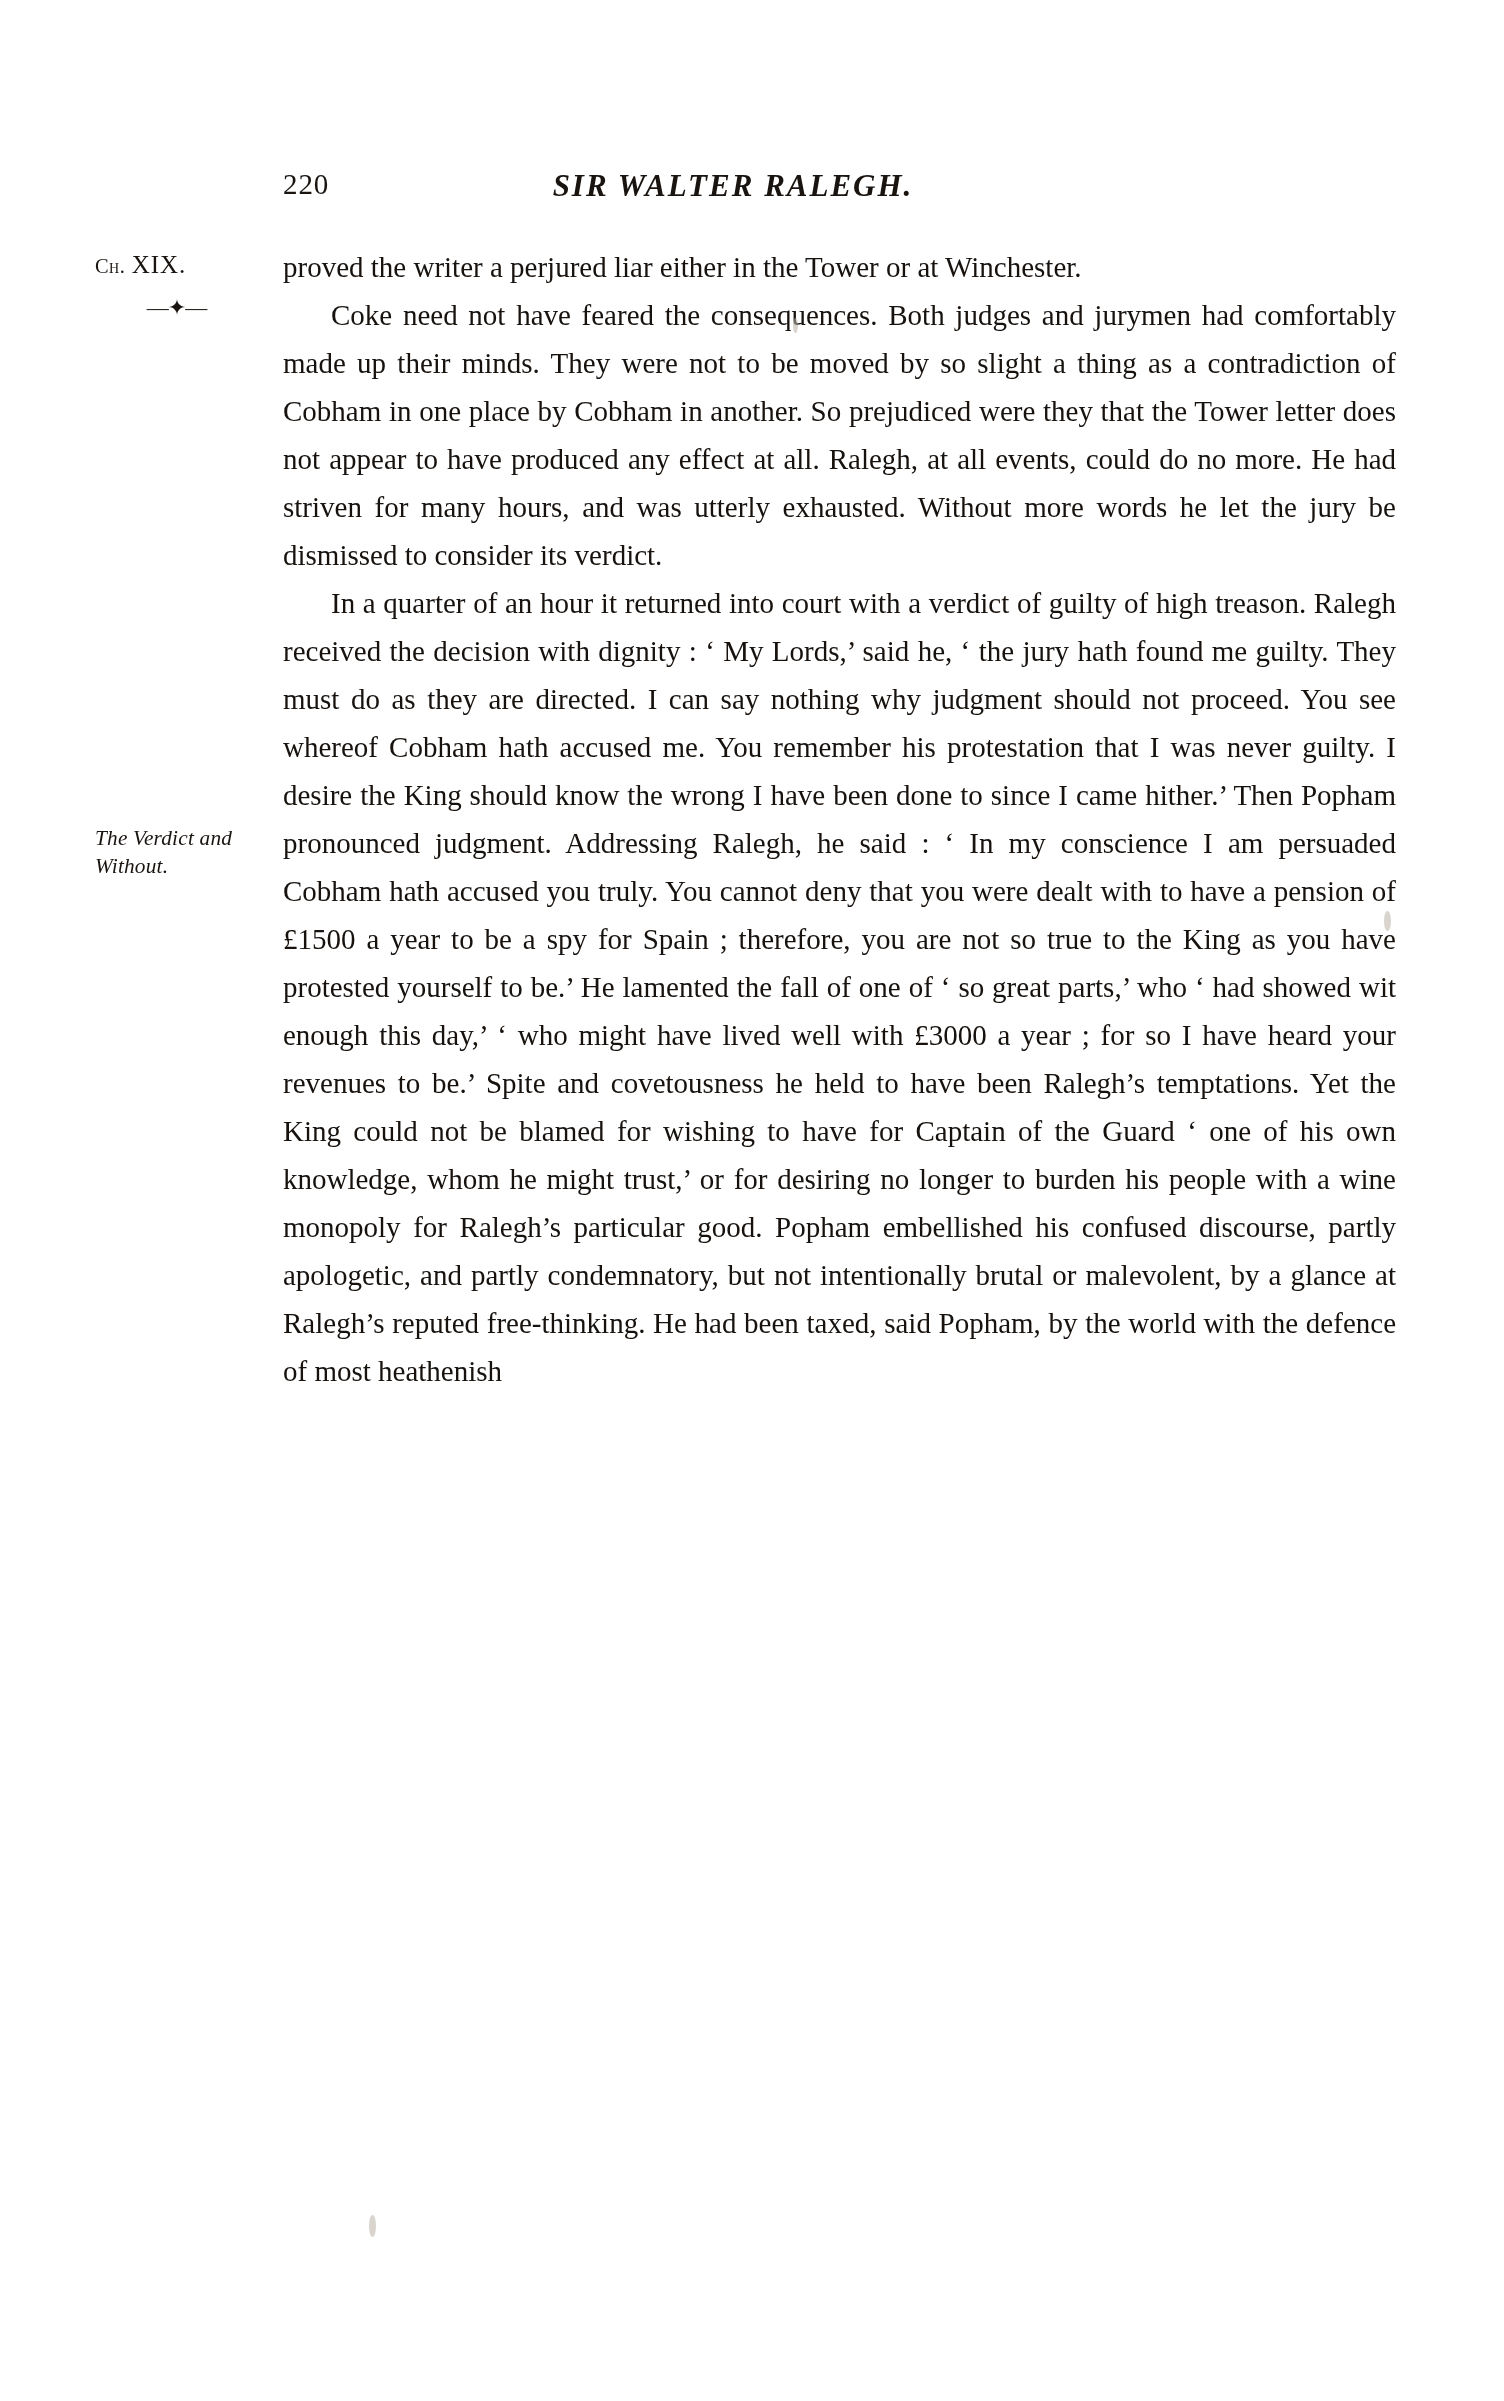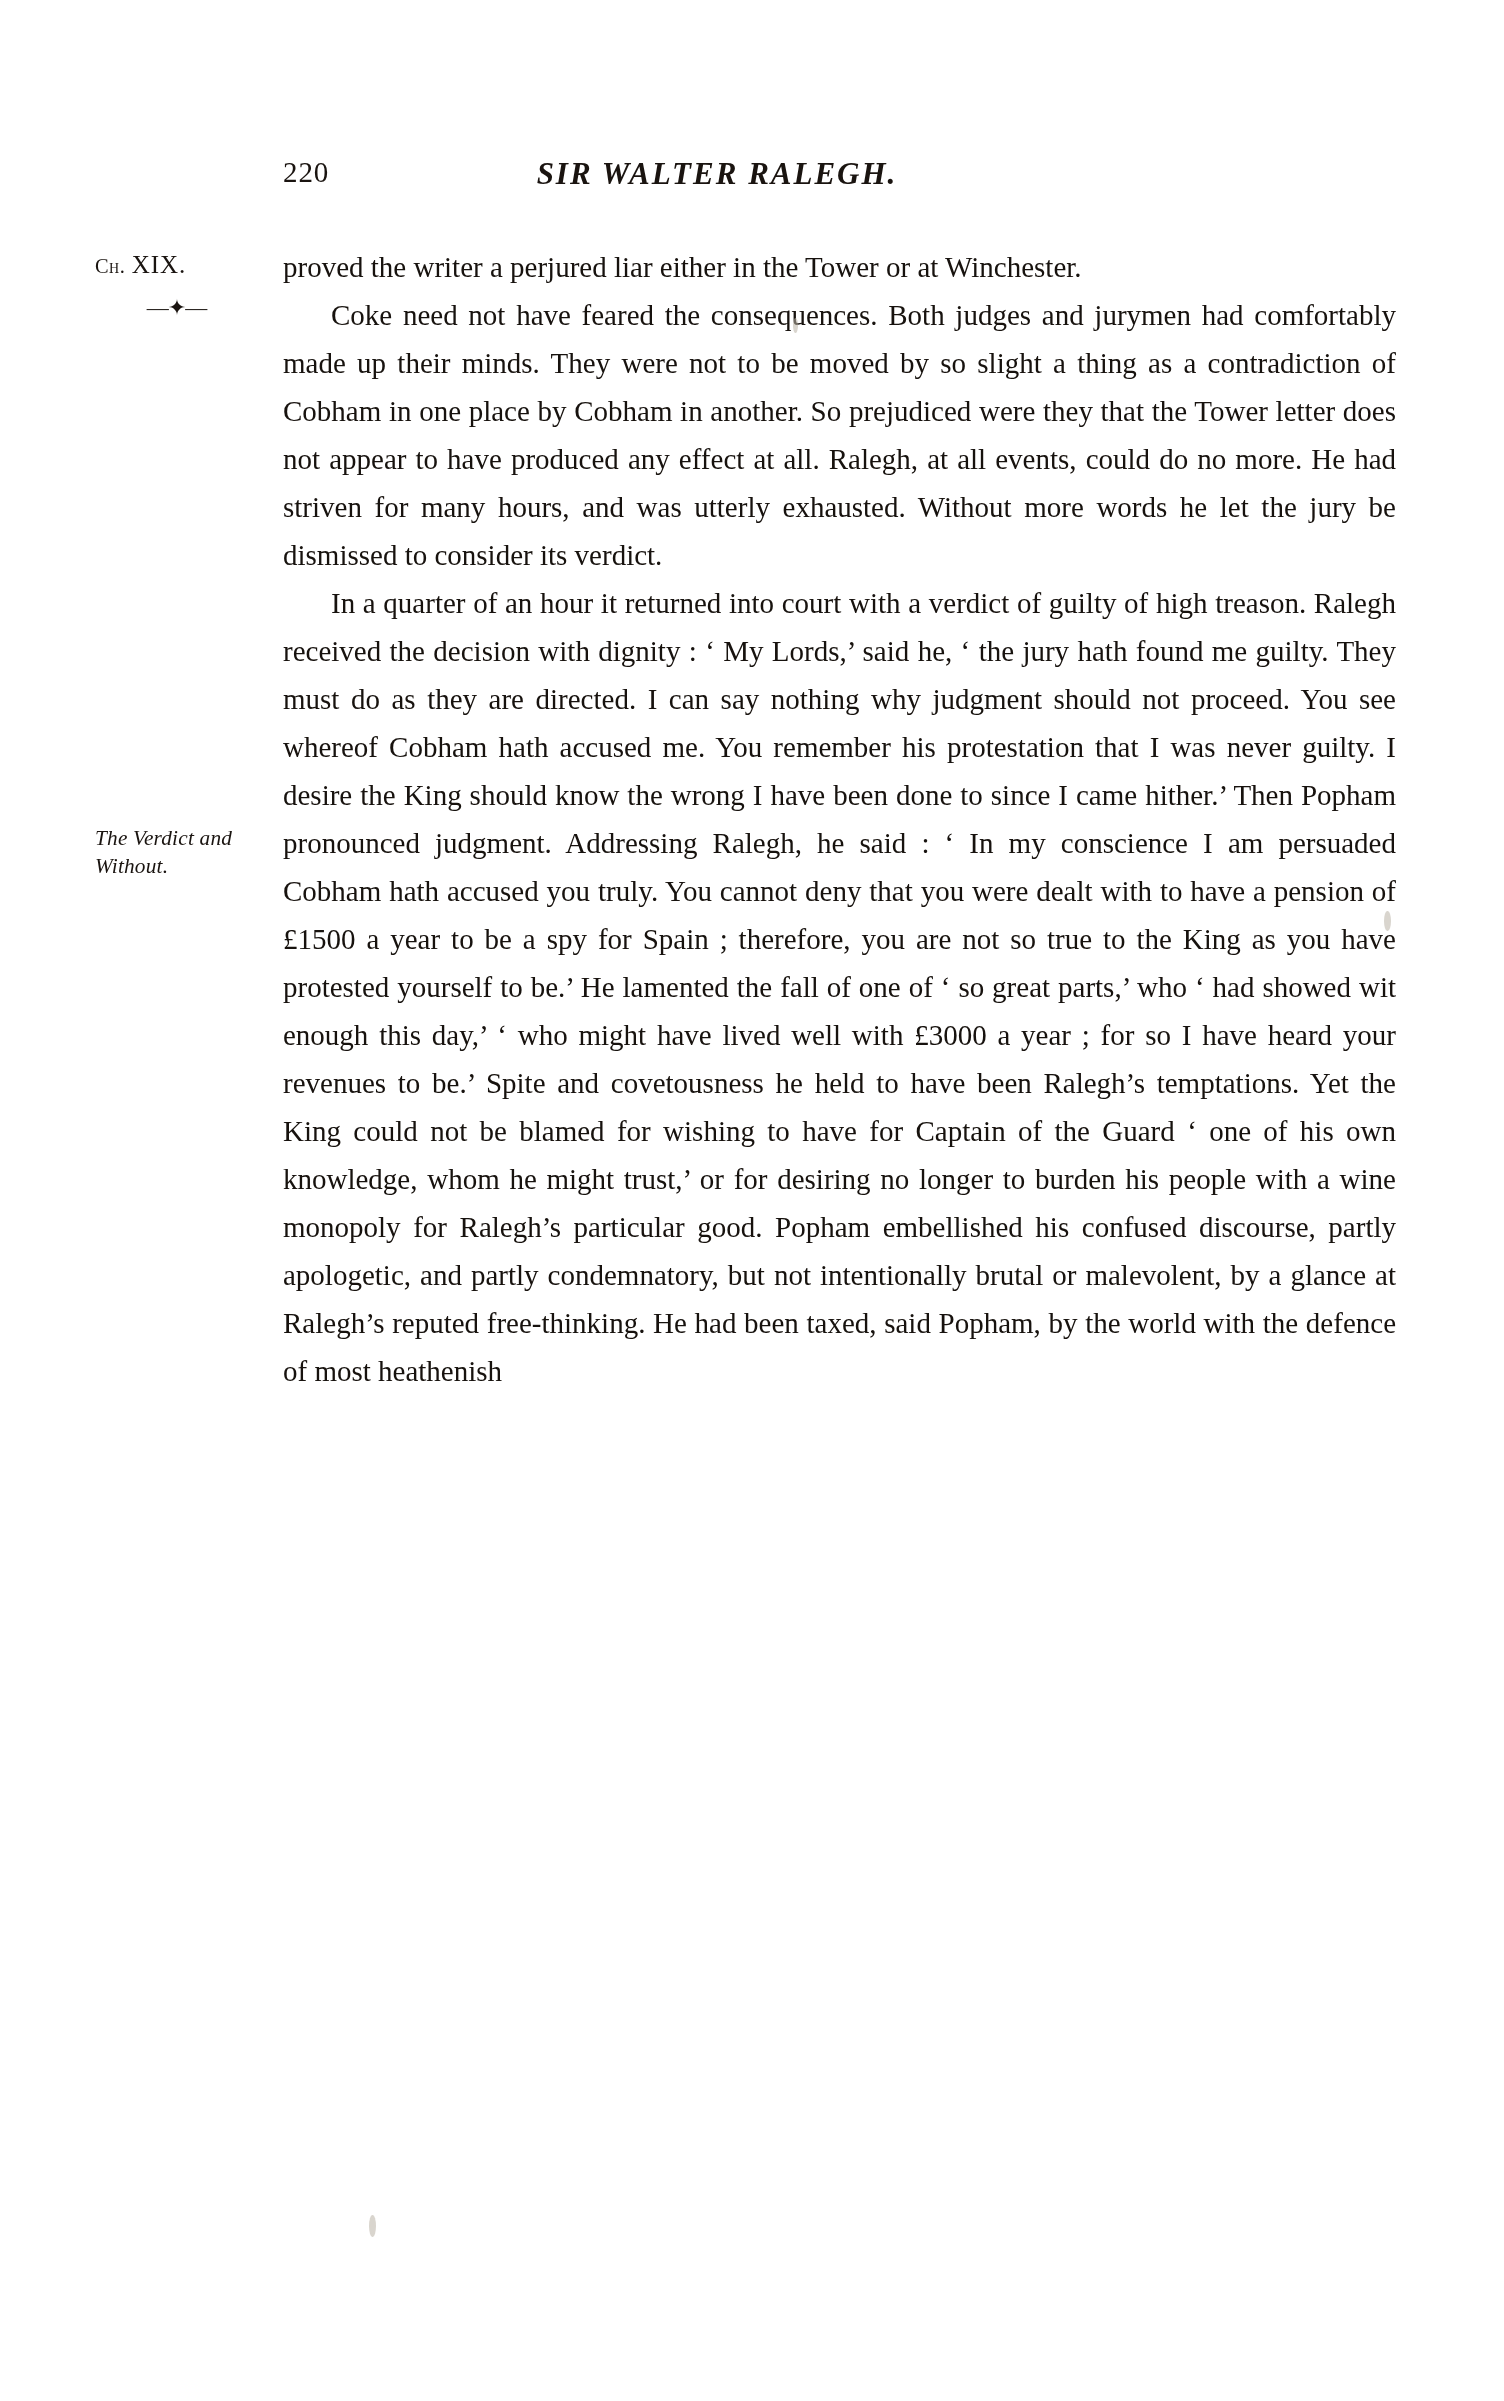--- a/index.html
+++ b/index.html
@@ -18,21 +18,21 @@
   .page {
     position: relative;
     width: 1505px;
     height: 2401px;
     box-sizing: border-box;
   }
 
   
   .running-head {
     position: absolute;
-    top: 156px;
+    top: 168px;
     left: 0;
     width: 1505px;
     height: 46px;
   }
   .folio {
     position: absolute;
     left: 283px;
     top: 0;
     font-size: 29px;
     letter-spacing: 0.9px;
@@ -43,20 +43,21 @@
     position: absolute;
     left: 0;
     top: 0;
     width: 1434px;
     text-align: center;
     font-size: 31px;
     font-style: italic;
     font-weight: bold;
     letter-spacing: 2px;
     color: #1a1410;
+    padding-left: 16px;
   }
 
   
   .marginalia {
     position: absolute;
     left: 95px;
     width: 167px;
     font-size: 22px;
     line-height: 1.22;
     color: #1a1410;

